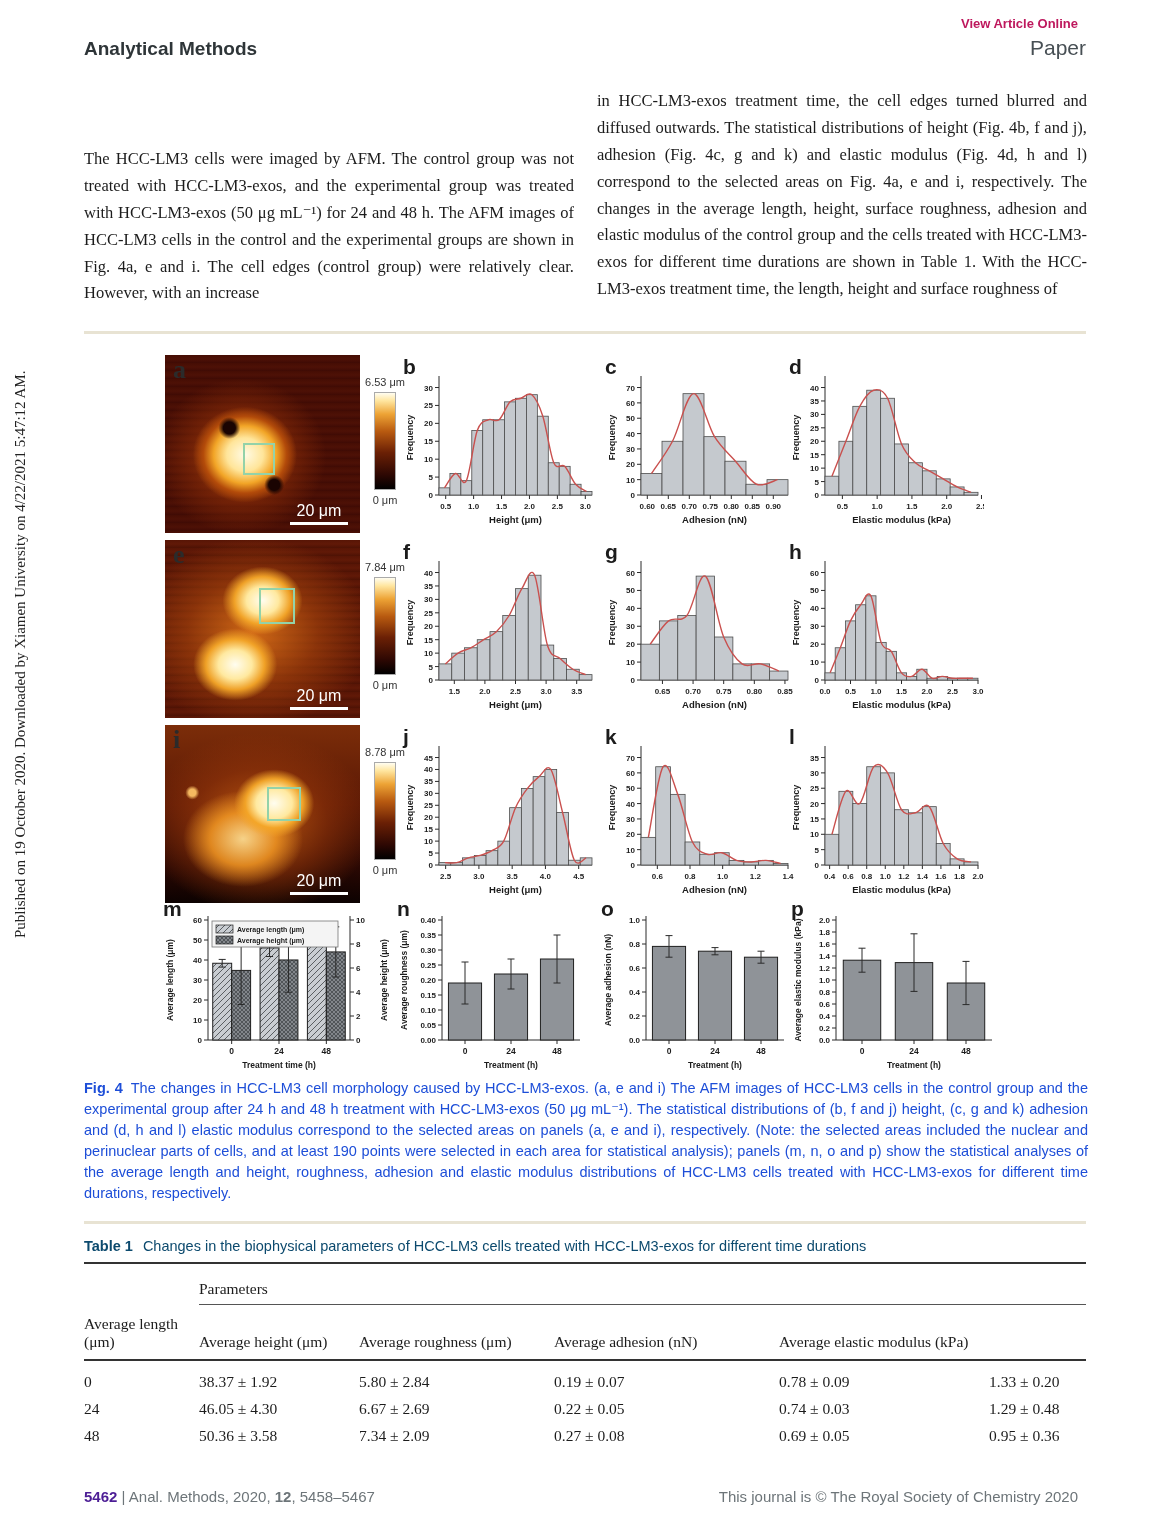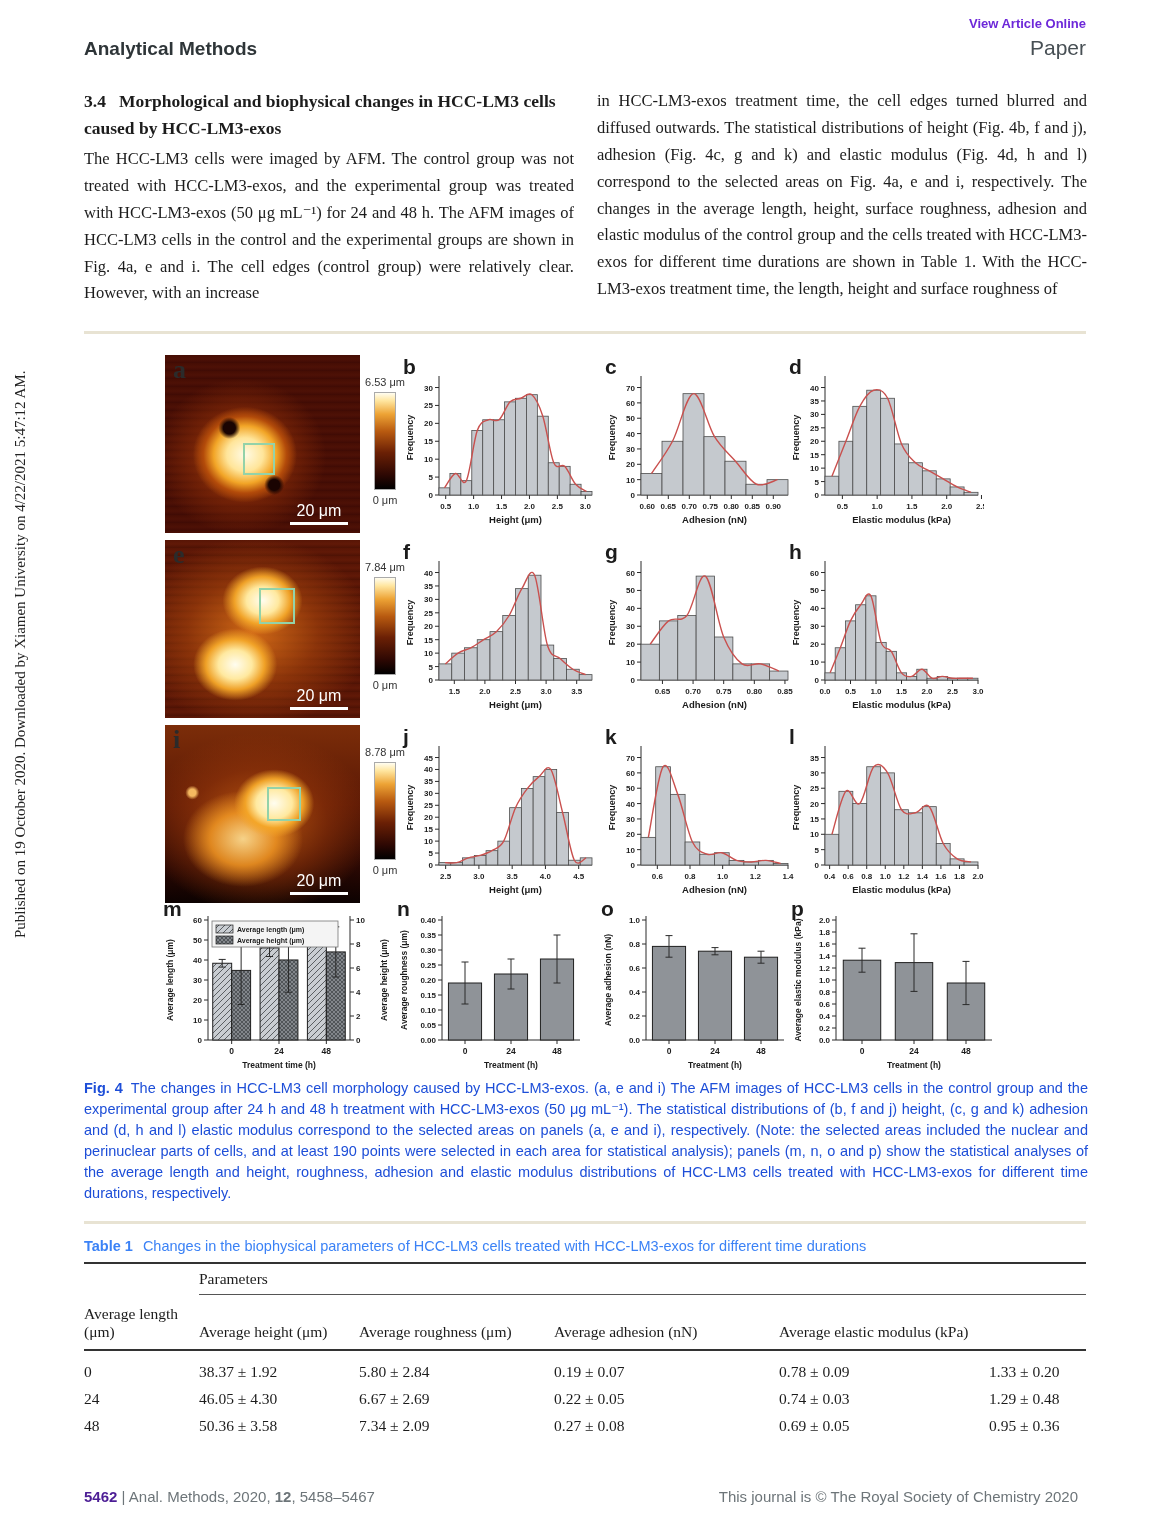--- a/index.html
+++ b/index.html
@@ -2,21 +2,21 @@
 <html><head>
 <meta charset="utf-8">
 <style>
   html,body{margin:0;padding:0;background:#888;}
   .page{position:relative;width:1170px;height:1532px;background:#ffffff;overflow:hidden;
         font-family:"Liberation Serif","DejaVu Serif",serif;color:#1c1c1c;}
   .sans{font-family:"Liberation Sans","DejaVu Sans",sans-serif;}
   .abs{position:absolute;}
 
   
-  .view-online{top:16px;right:84px;font-size:13px;font-weight:bold;color:#6d28d9;text-decoration:none;}
+  .view-online{top:16px;right:92px;font-size:13px;font-weight:bold;color:#be185d;text-decoration:none;}
   .journal-name{top:38px;left:84px;font-size:19px;font-weight:bold;color:#2e3538;}
   .article-type{top:36px;right:84px;font-size:21px;color:#474f54;}
 
   
   .sidebar{top:938px;left:12px;width:625px;transform-origin:0 0;transform:rotate(-90deg);
            font-size:15px;color:#222;white-space:nowrap;}
 
   
   .sec-head{top:88px;left:84px;width:500px;font-size:17.5px;font-weight:bold;line-height:1.55;}
   .col{width:490px;font-size:16.5px;line-height:1.63;text-align:justify;}
@@ -55,26 +55,26 @@
   .cbar .cl{font-size:11px;color:#333;font-family:"Liberation Sans","DejaVu Sans",sans-serif;}
   .cbar .bar{width:20px;height:96px;margin:4px auto;border:1px solid #aaa;
     background:linear-gradient(to top,#000 0%,#2e0803 15%,#6b2005 38%,#b85a10 60%,#eda335 78%,#ffe6a0 92%,#fffdf0 100%);}
   svg text{font-family:"Liberation Sans","DejaVu Sans",sans-serif;}
 
   
   .caption{top:1078px;left:84px;width:1004px;font-size:14.5px;line-height:1.45;color:#1d4ed8;text-align:justify;}
   .caption .fig-label{font-weight:bold;padding-right:8px;}
 
   
-  .tbl-title{top:1238px;left:84px;width:1002px;font-size:14.5px;color:#3b82f6;}
+  .tbl-title{top:1238px;left:84px;width:1002px;font-size:14.5px;color:#0c4a6e;}
   .tbl-title .lbl{font-weight:bold;padding-right:10px;}
   .tbl{top:1262px;left:84px;width:1002px;font-size:15.5px;}
   .trow{display:grid;grid-template-columns:115px 160px 195px 225px 210px 97px;}
   .tbl .group-row{border-top:2px solid #333;}
-  .group-cell{grid-column:2 / 7;border-bottom:1px solid #555;padding:6px 0 6px 0;}
+  .group-cell{grid-column:2 / 7;border-bottom:1px solid #555;padding:16px 0 6px 0;}
   .hdr-row{border-bottom:2px solid #333;}
   .hdr-row > div{padding:10px 8px 8px 0;display:flex;align-items:flex-end;}
   .hdr-row > div:first-child{padding-left:0;}
   .data-row > div{padding:5px 8px 4px 0;}
   .data-row.first > div{padding-top:12px;}
 
   
   .footer{top:1488px;left:84px;width:1002px;font-size:15px;
           font-family:"Liberation Sans","DejaVu Sans",sans-serif;color:#6d7579;}
   .footer .left{position:absolute;left:0;top:0;}
@@ -87,24 +87,20 @@
 <body>
 
 <div class="page">
 
   <a class="abs sans view-online" href="#">View Article Online</a>
   <div class="abs sans journal-name">Analytical Methods</div>
   <div class="abs sans article-type">Paper</div>
 
   <div class="abs sidebar">Published on 19 October 2020. Downloaded by Xiamen University on 4/22/2021 5:47:12 AM.</div>
 
-  <div class="abs sec-head">
-    <span>3.4</span>&nbsp;&nbsp;
-    <span>Morphological and biophysical changes in HCC-LM3 cells caused by HCC-LM3-exos</span>
-  </div>
 
   <div class="abs col col-left">The HCC-LM3 cells were imaged by AFM. The control group was not treated with HCC-LM3-exos, and the experimental group was treated with HCC-LM3-exos (50 μg mL⁻¹) for 24 and 48 h. The AFM images of HCC-LM3 cells in the control and the experimental groups are shown in Fig. 4a, e and i. The cell edges (control group) were relatively clear. However, with an increase</div>
   <div class="abs col col-right">in HCC-LM3-exos treatment time, the cell edges turned blurred and diffused outwards. The statistical distributions of height (Fig. 4b, f and j), adhesion (Fig. 4c, g and k) and elastic modulus (Fig. 4d, h and l) correspond to the selected areas on Fig. 4a, e and i, respectively. The changes in the average length, height, surface roughness, adhesion and elastic modulus of the control group and the cells treated with HCC-LM3-exos for different time durations are shown in Table 1. With the HCC-LM3-exos treatment time, the length, height and surface roughness of</div>
 
   <div class="abs divider div1"></div>
 
   <div class="abs figure">
 
     <div class="afm afm-a" style="left:81px;top:7px;">
       <span class="letter">a</span>

